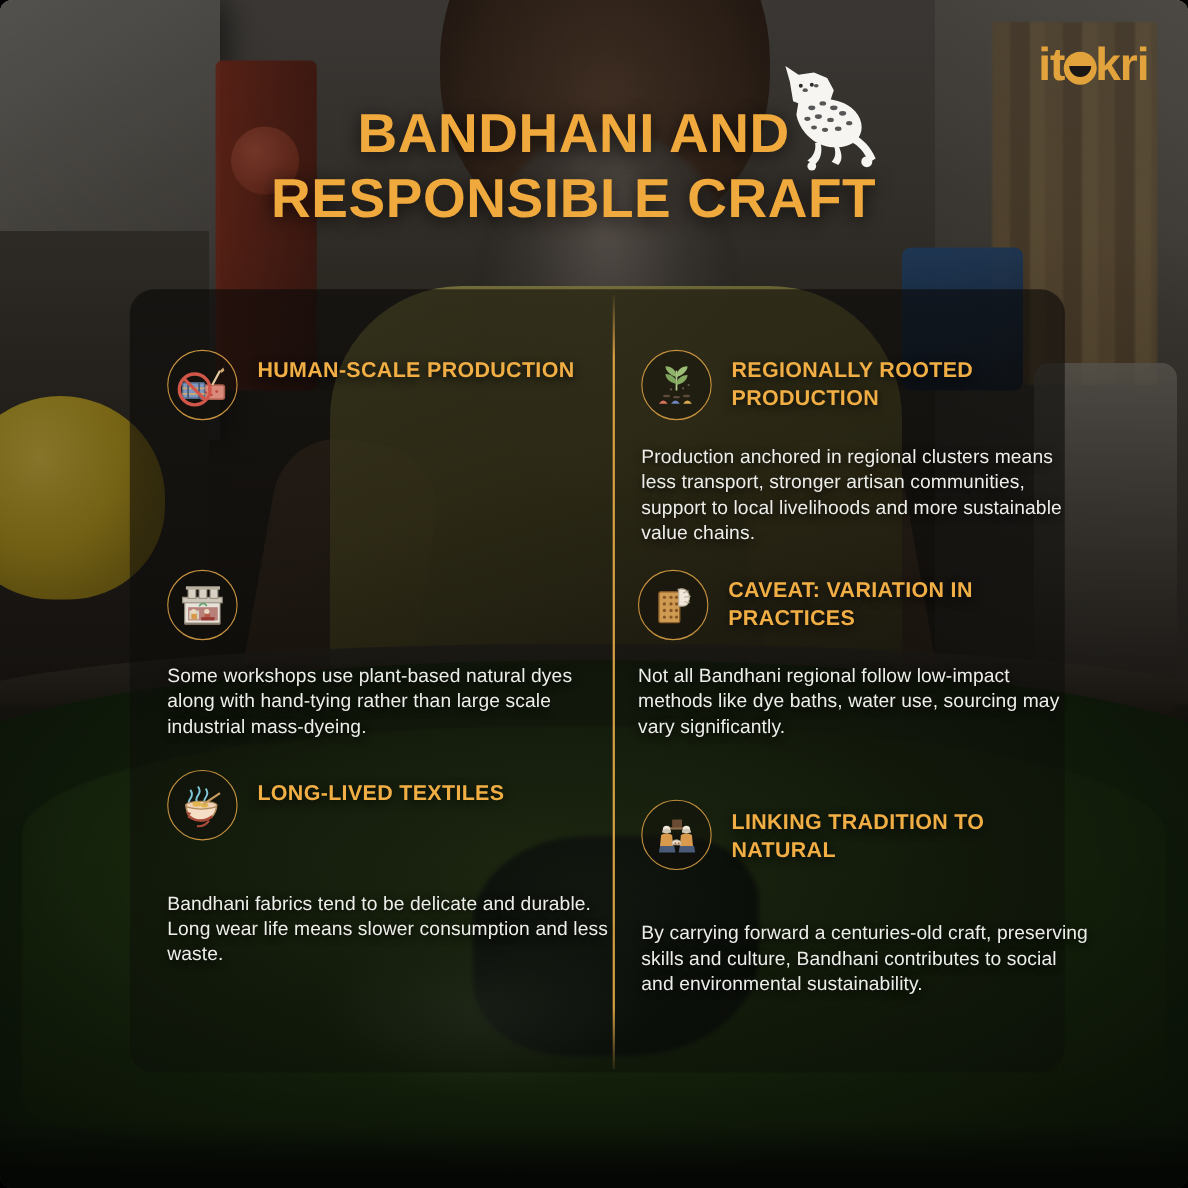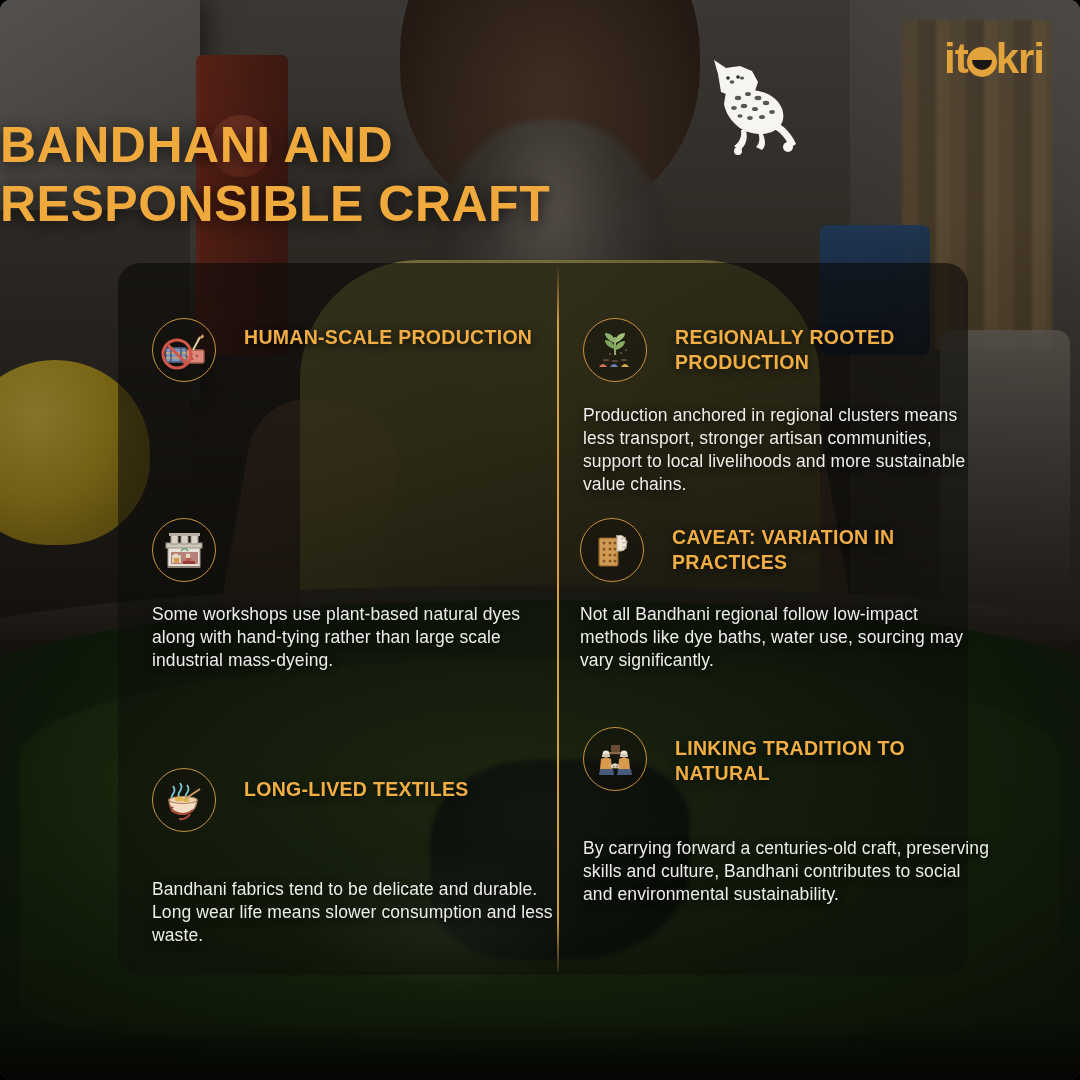--- a/index.html
+++ b/index.html
@@ -185,22 +185,23 @@
     position: absolute;
     left: 5px; top: 13px;
     width: 20px; height: 10px;
     border-radius: 0 0 12px 12px;
     background: #1a1714;
   }
 
   
   .title {
     position: absolute;
-    left: 0; top: 116px;
+    left: 0; top: 92px;
     width: 1043px;
+    text-align: center;
     color: #F0A93C;
     font-size: 50px;
     font-weight: 800;
     letter-spacing: .5px;
     line-height: 1.18;
     text-shadow: 0 3px 16px rgba(0,0,0,.75);
   }
   .title .l2 { display: block; }
 
   
@@ -233,21 +234,21 @@
   }
 
   
   .card {
     position: absolute;
     width: 410px;
   }
   .card-head {
     display: flex;
     align-items: flex-start;
-    gap: 28px;
+    gap: 18px;
   }
   .icon-circle {
     flex: 0 0 auto;
     width: 62px; height: 62px;
     border-radius: 50%;
     border: 1.6px solid #C7923F;
     background: rgba(18,15,12,.45);
     display: flex;
     align-items: center;
     justify-content: center;
@@ -269,21 +270,21 @@
     line-height: 1.32;
     letter-spacing: .1px;
     text-shadow: 0 2px 8px rgba(0,0,0,.85);
   }
 
   
   .c0 { left: 152px; top: 318px; }
   .c1 { left: 583px; top: 318px; }
   .c2 { left: 152px; top: 518px; }
   .c3 { left: 580px; top: 518px; }
-  .c4 { left: 152px; top: 768px; }
+  .c4 { left: 152px; top: 700px; }
   .c5 { left: 583px; top: 727px; }
 
   .c2 .card-body, .c3 .card-body { margin-top: 21px; }
   .c4 .card-body, .c5 .card-body { margin-top: 46px; }
   .c4 .card-title, .c5 .card-title { padding-top: 9px; }
 </style>
 </head>
 <body>
 
 <div id="stage">

